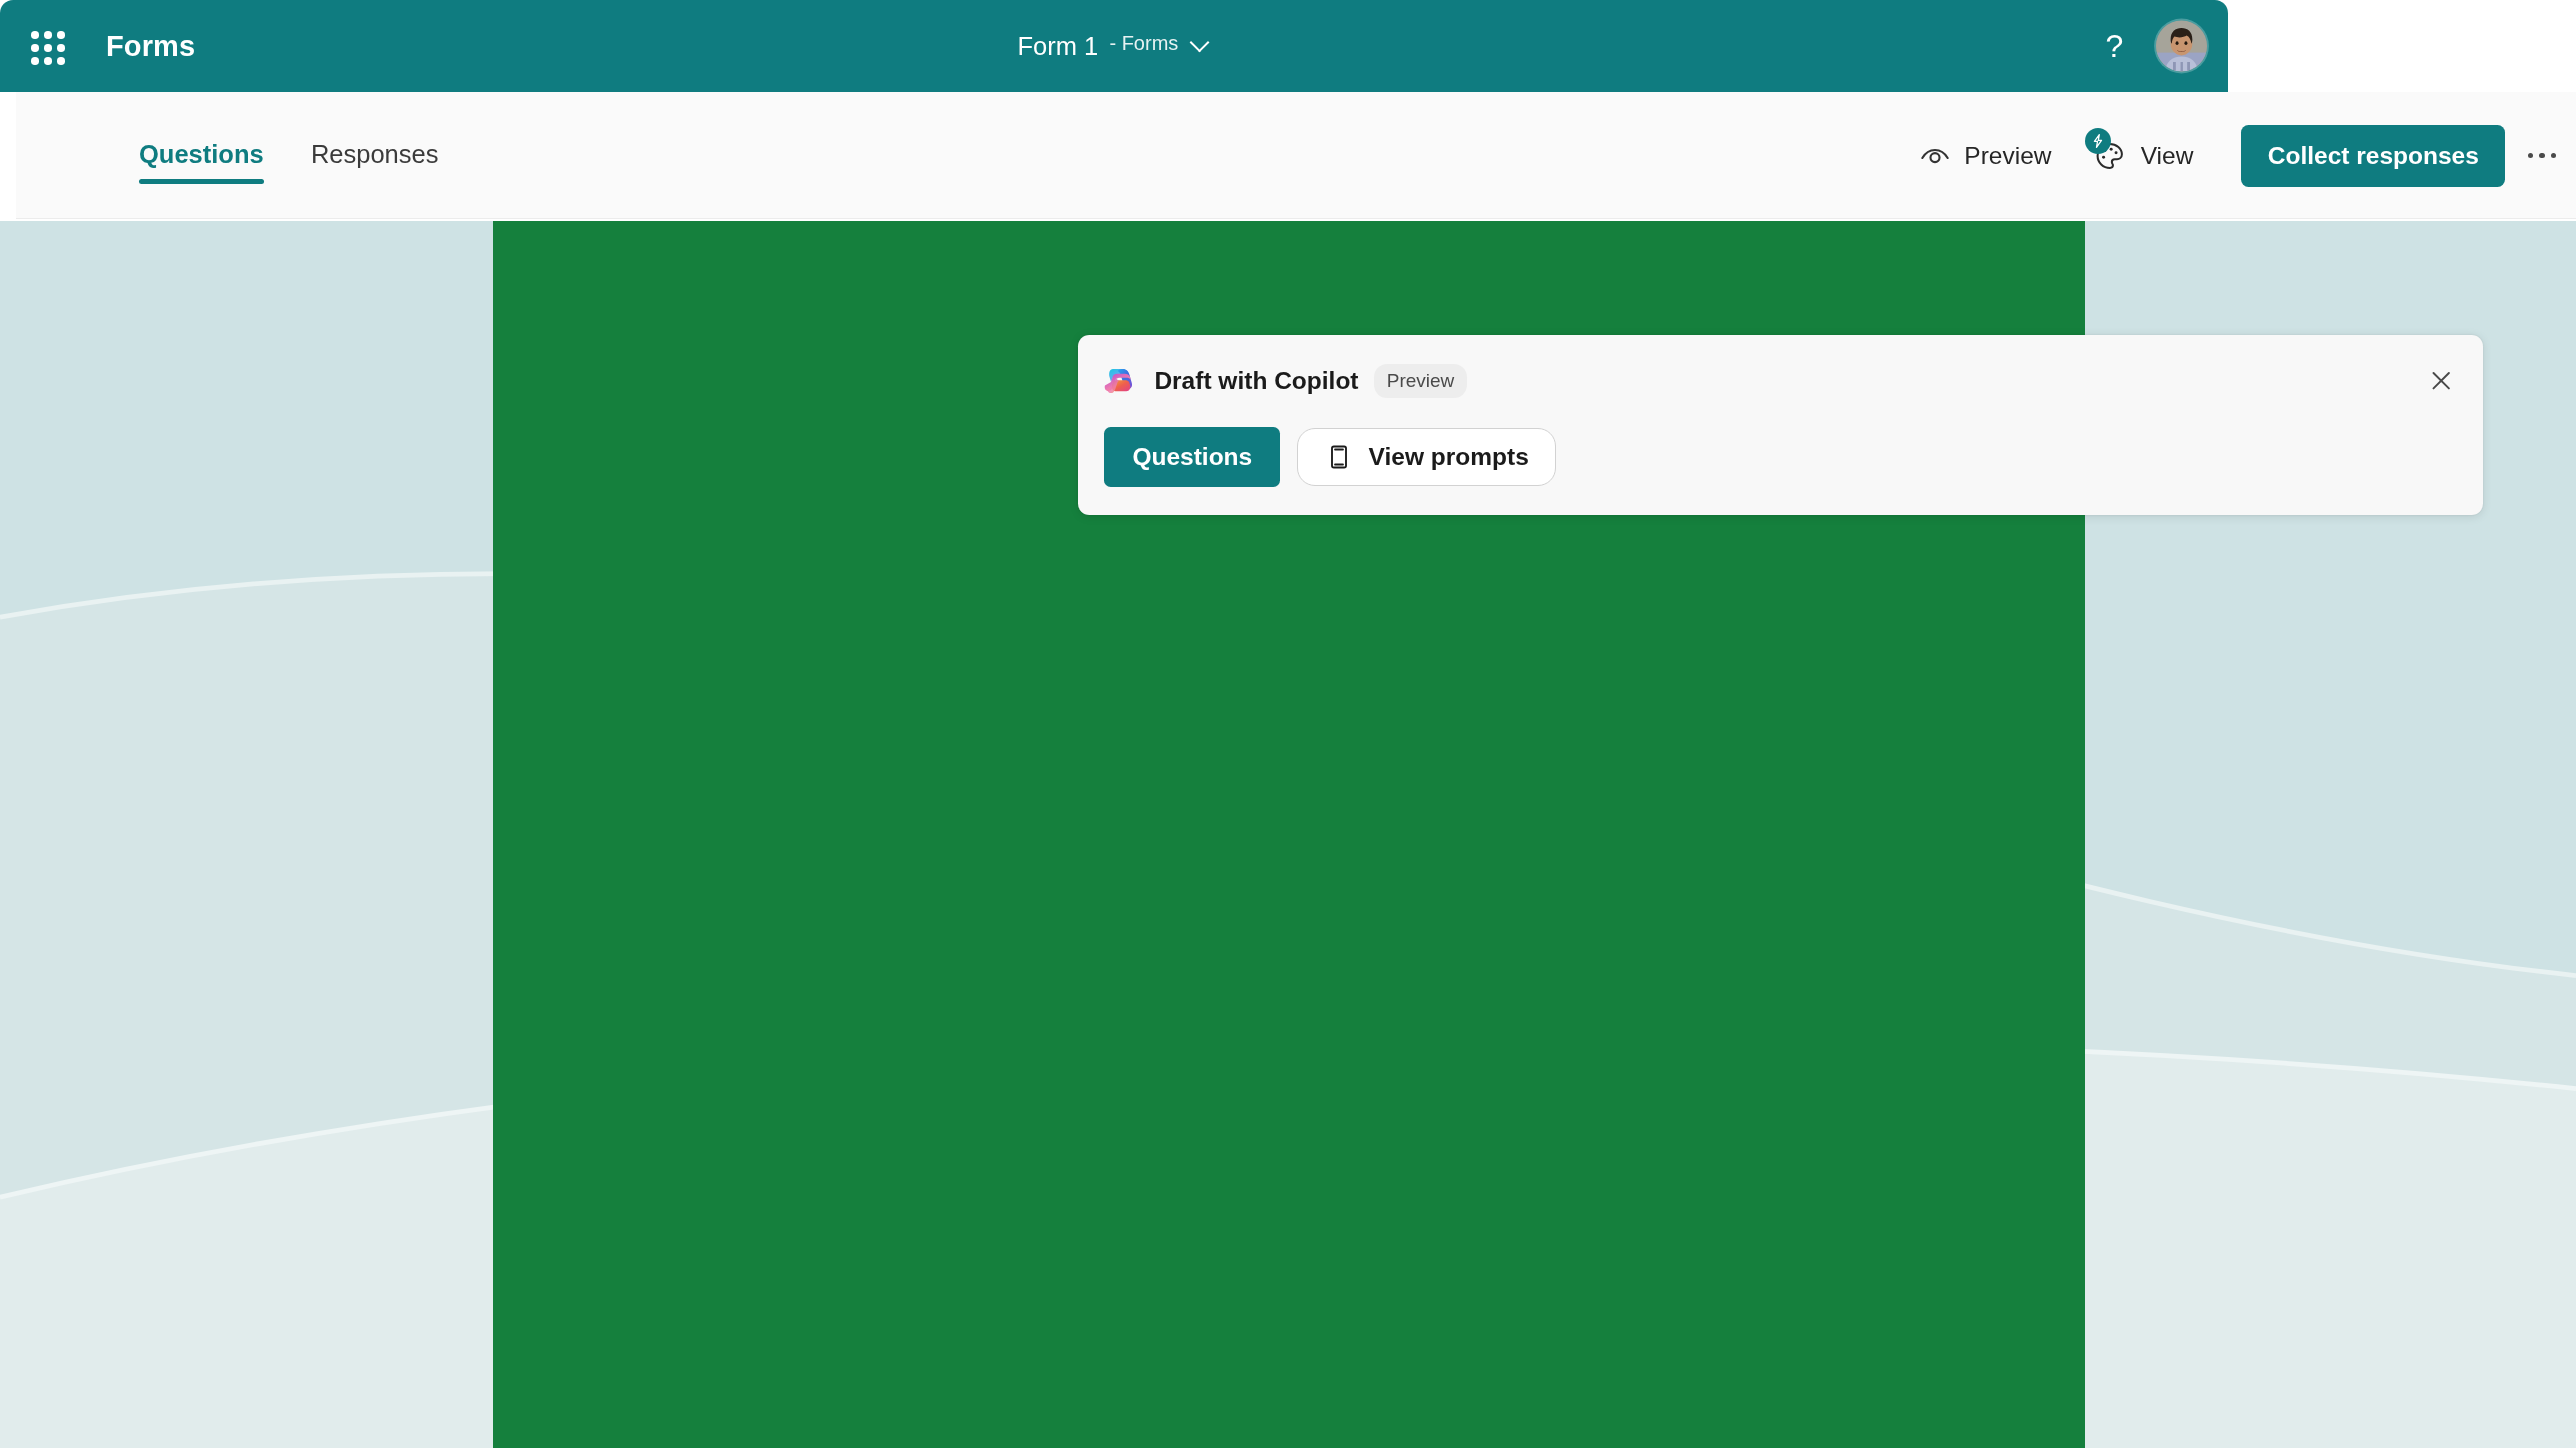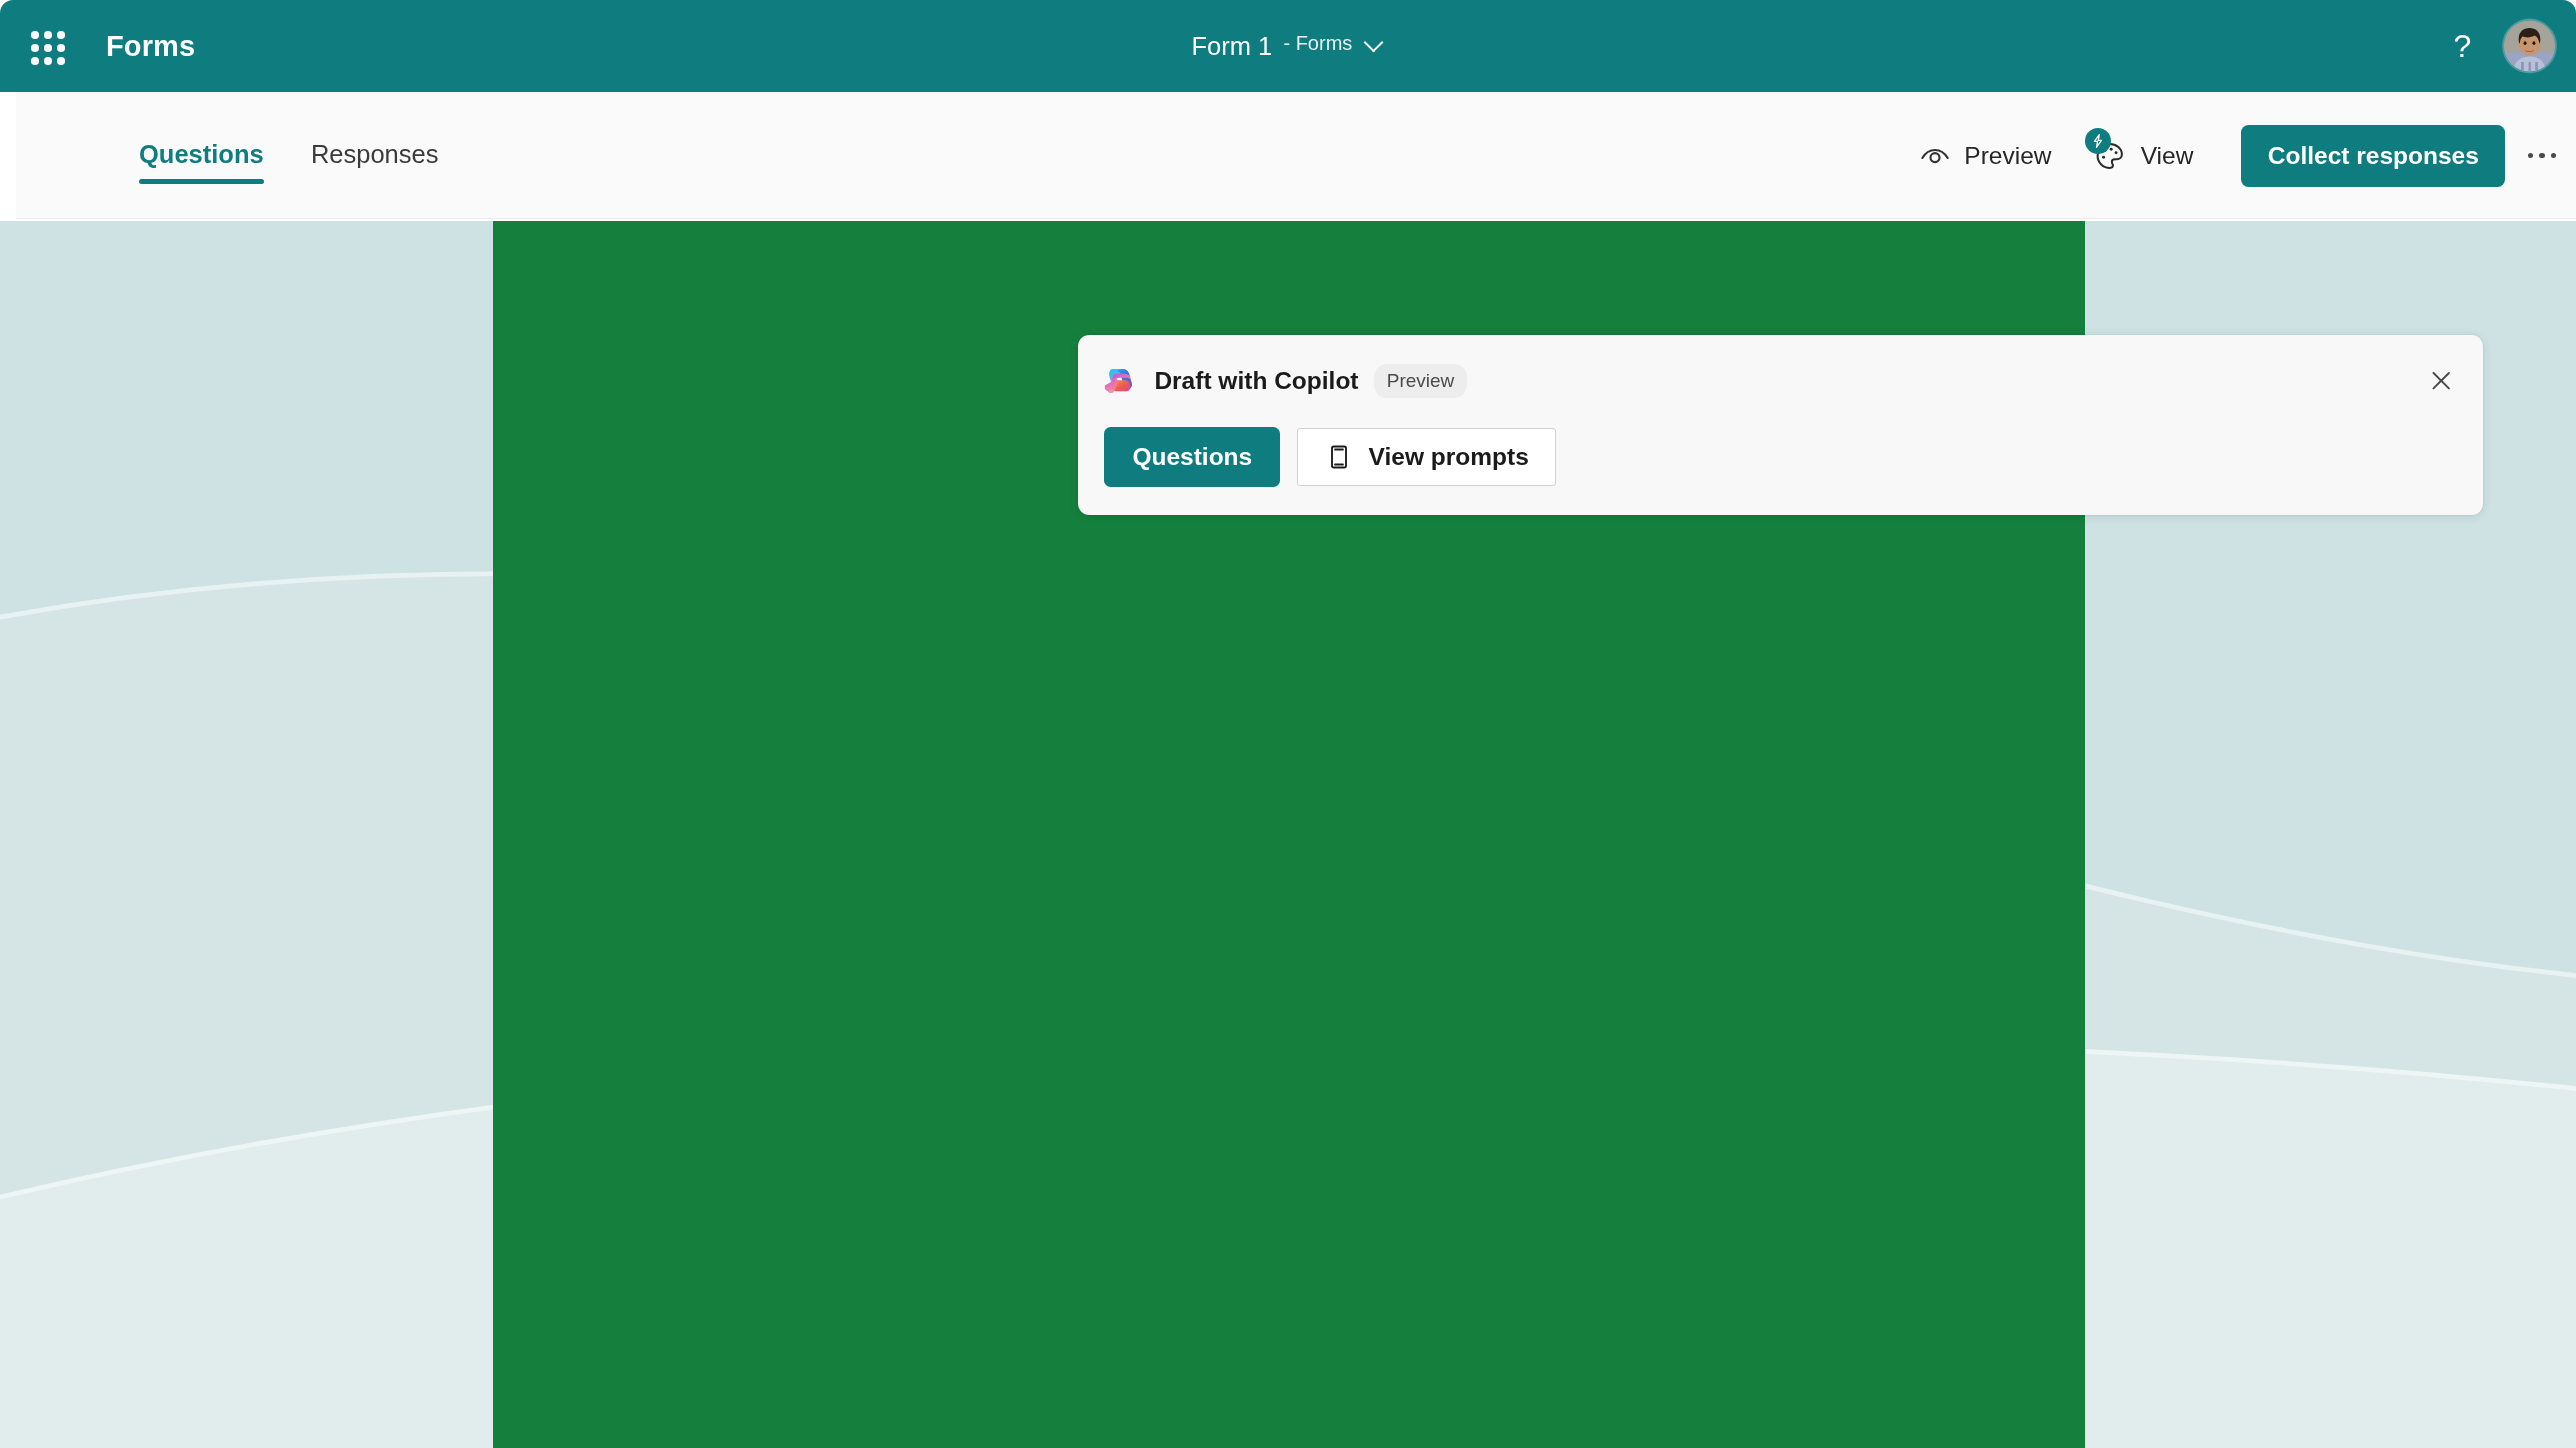--- a/index.html
+++ b/index.html
@@ -12,21 +12,21 @@
   .app {
     position: relative;
     width: 2576px; height: 1448px;
     background: #ffffff;
   }
 
   
   .header {
     position: absolute;
     left: 0; top: 0;
-    width: 2576px; height: 92px;
+    width: 2228px; height: 92px;
     background: #0f7c80;
     border-radius: 13.2px 13.2px 0 0;
     display: flex;
     align-items: center;
   }
   .waffle {
     position: absolute;
     left: 24.5px; top: 24.5px;
     width: 43px; height: 43px;
     display: grid;
@@ -323,21 +323,21 @@
     padding: 16px 28px;
     cursor: pointer;
     font-family: "Liberation Sans", sans-serif;
   }
   .btn-secondary {
     background: #ffffff;
     color: #1b1b1b;
     font-size: 24.5px;
     font-weight: 600;
     border: 1.4px solid #d2d2d2;
-    border-radius: 3px;
+    border-radius: 18px;
     padding: 14px 26.4px;
     cursor: pointer;
     display: flex;
     align-items: center;
     gap: 16px;
     font-family: "Liberation Sans", sans-serif;
   }
   .book-icon { width: 28px; height: 28px; flex: 0 0 auto; }
 </style>
 </head>

